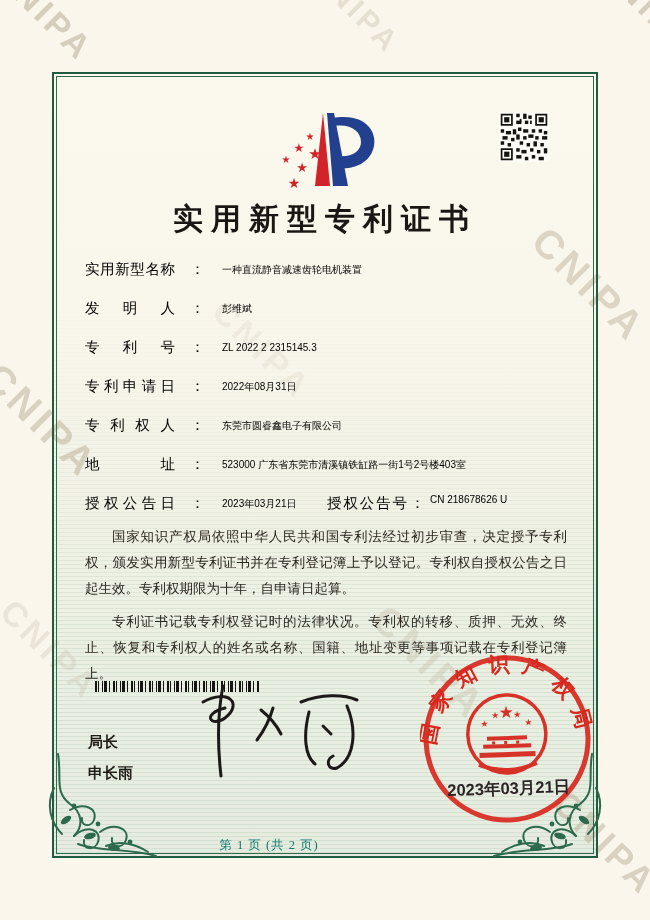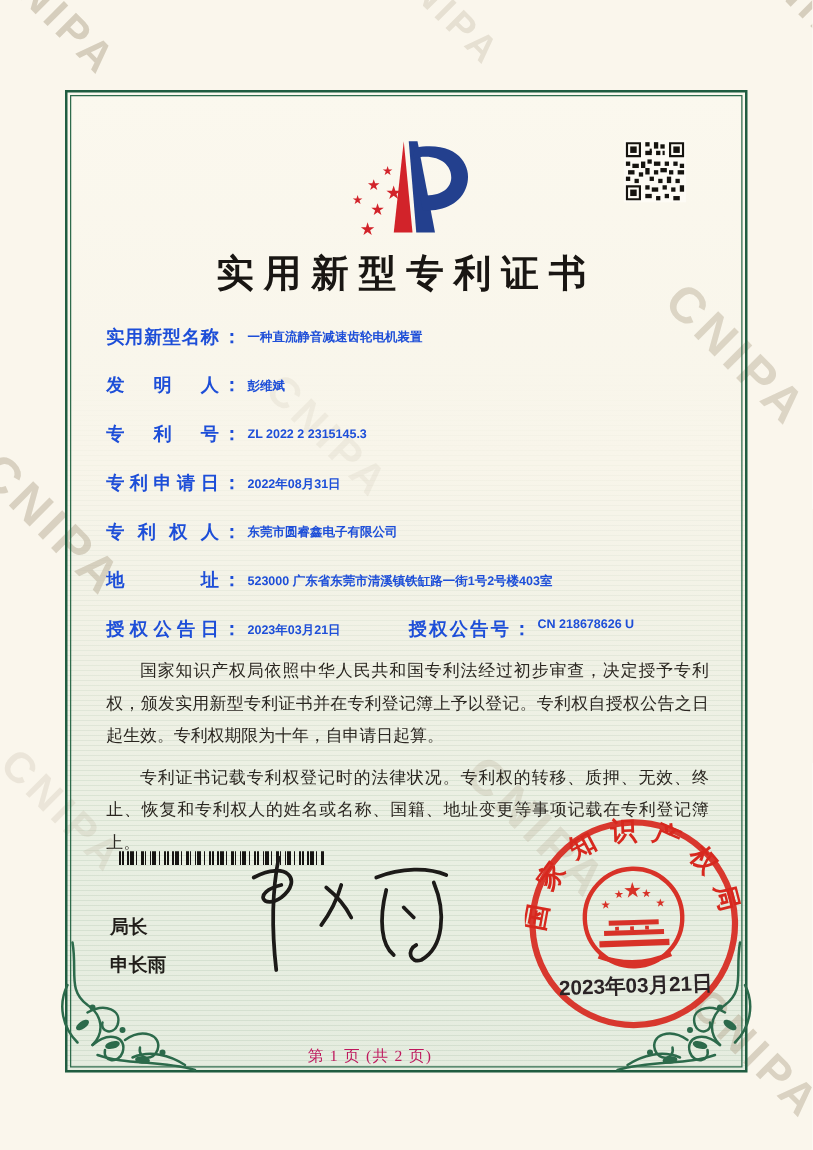--- a/index.html
+++ b/index.html
@@ -38,21 +38,21 @@
              color:#26211c; letter-spacing:1px; }
 
   .logo { position:absolute; left:272px; top:110px; }
   .qr   { position:absolute; left:499px; top:112px; }
 
   .title { position:absolute; left:52px; top:199px; width:546px; text-align:center;
            font:bold 30px "Liberation Serif","DejaVu Serif",serif; color:#191613; letter-spacing:8px; }
 
   .fields { position:absolute; left:85px; top:250px; width:482px; }
   .frow { height:39px; display:flex; align-items:center; position:relative;
-          font-weight:700; font-size:15px; color:#1d4ed8; white-space:nowrap; }
+          font-weight:400; font-size:15px; color:#000000; white-space:nowrap;gap:12px; }
   .flabel { display:inline-block; width:90px; font-size:14.5px; text-align:justify; text-align-last:justify; }
   .fcolon { margin:0 5px 0 3px; }
   .fvalue { font-size:10px; }
   .grant2 { position:absolute; left:242px; display:flex; align-items:flex-start; }
   .grant2 .flabel { width:80px; }
 
   .paras { position:absolute; left:85px; top:524px; width:482px;
            font:13.5px/26px "Liberation Serif","DejaVu Serif",serif; color:#2a2620; text-align:justify; }
   .paras p { text-indent:2em; margin-bottom:7px; }
 
@@ -64,21 +64,21 @@
       #161412 9px 12px, transparent 12px 14px,
       #161412 14px 15px, transparent 15px 18px); }
 
   .director { position:absolute; left:88px; top:726px; font-weight:600; font-size:15px;
               color:#211e1a; line-height:31px; }
   .signature { position:absolute; left:185px; top:668px; }
 
   .seal { position:absolute; left:420px; top:652px; transform:rotate(-2deg); }
 
   .page-info { position:absolute; left:52px; top:837px; width:434px; text-align:center;
-               font:12.5px "Liberation Serif","DejaVu Serif",serif; color:#be185d; letter-spacing:1px;margin-left:27px; }
+               font:12.5px "Liberation Serif","DejaVu Serif",serif; color:#0f766e; letter-spacing:1px; }
   .footer-note { position:absolute; left:0; top:881px; width:650px; text-align:center;
                  font:13.5px "Liberation Serif","DejaVu Serif",serif; color:#3a352c; letter-spacing:3px; }
 
   .flourish { position:absolute; z-index:5; }
   .flourish.br { transform:scaleX(-1); }
 </style>
 </head>
 <body>
 
 <div class="page">

